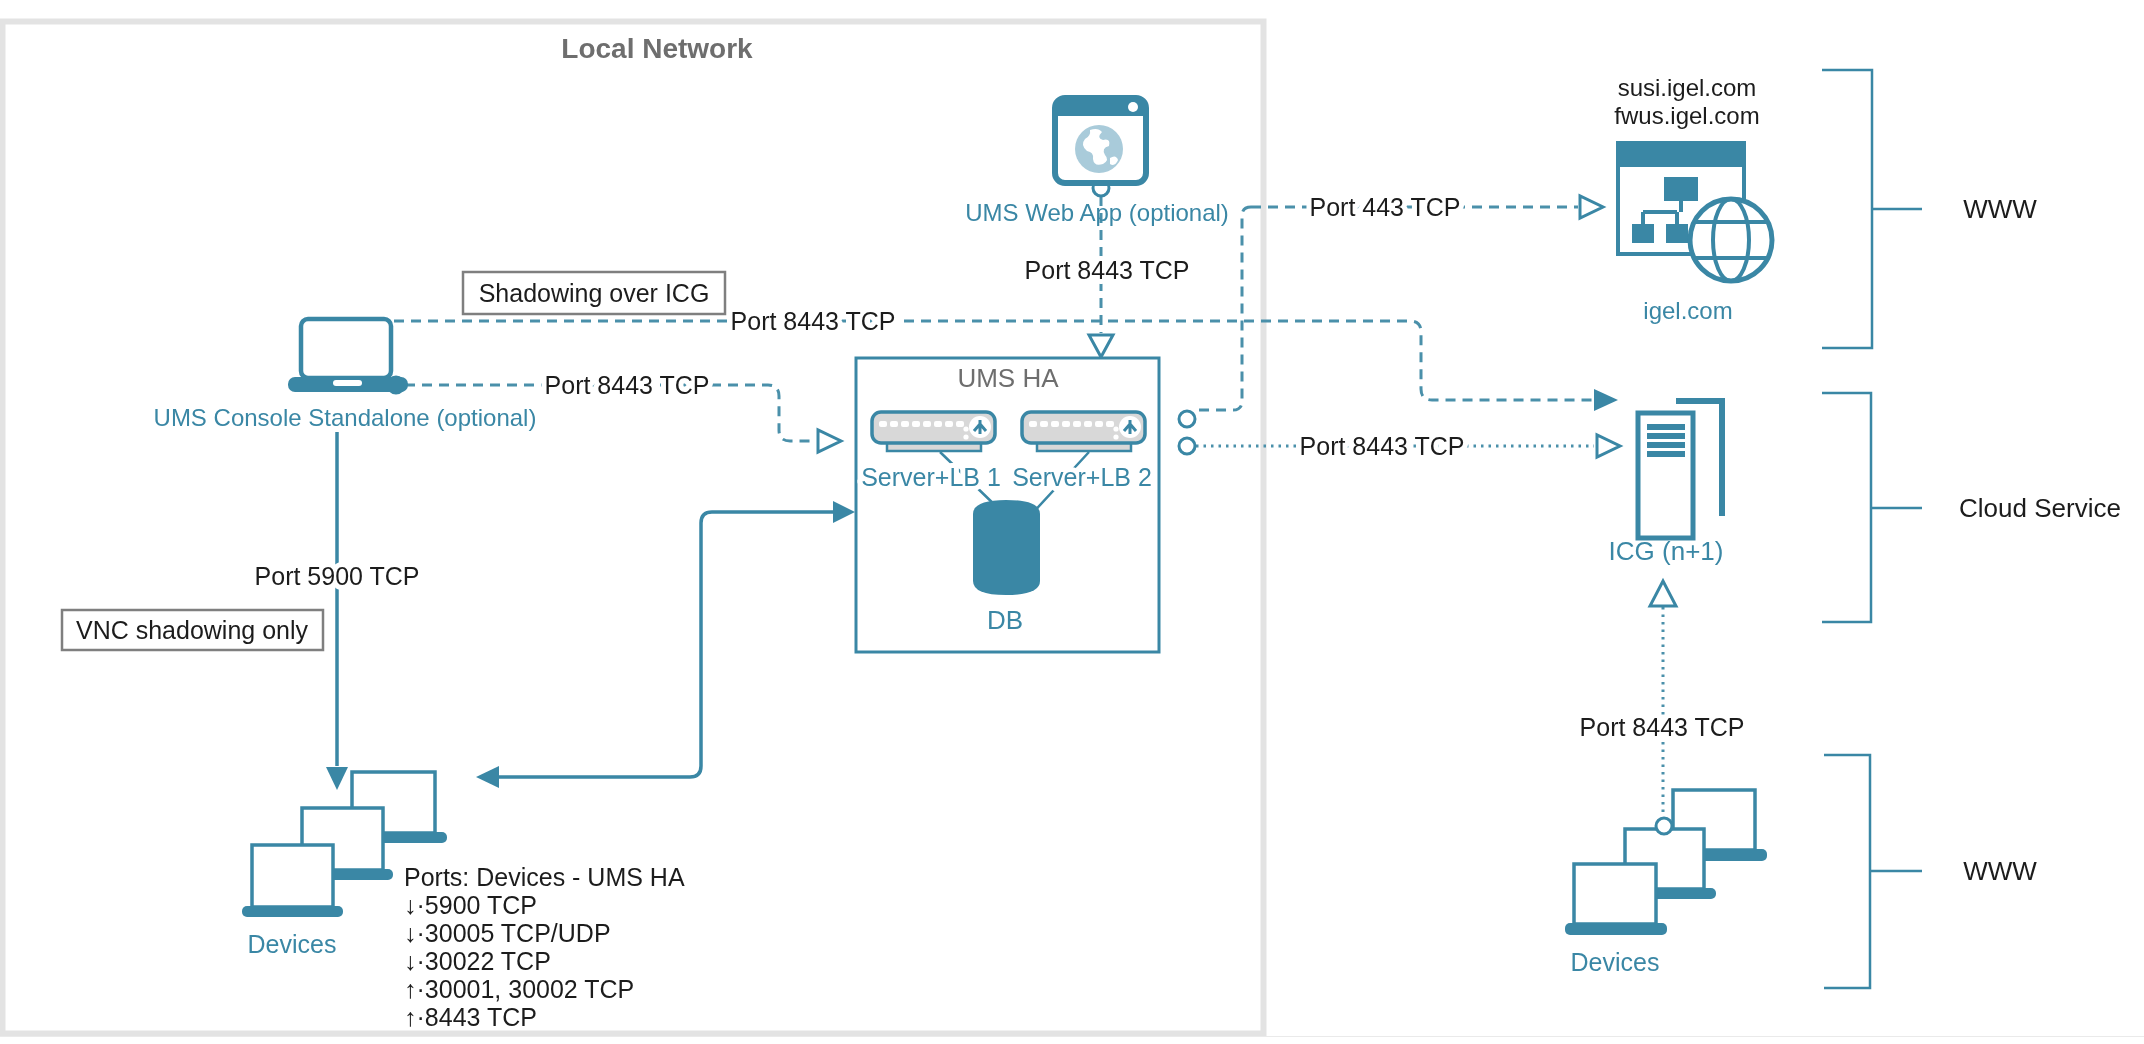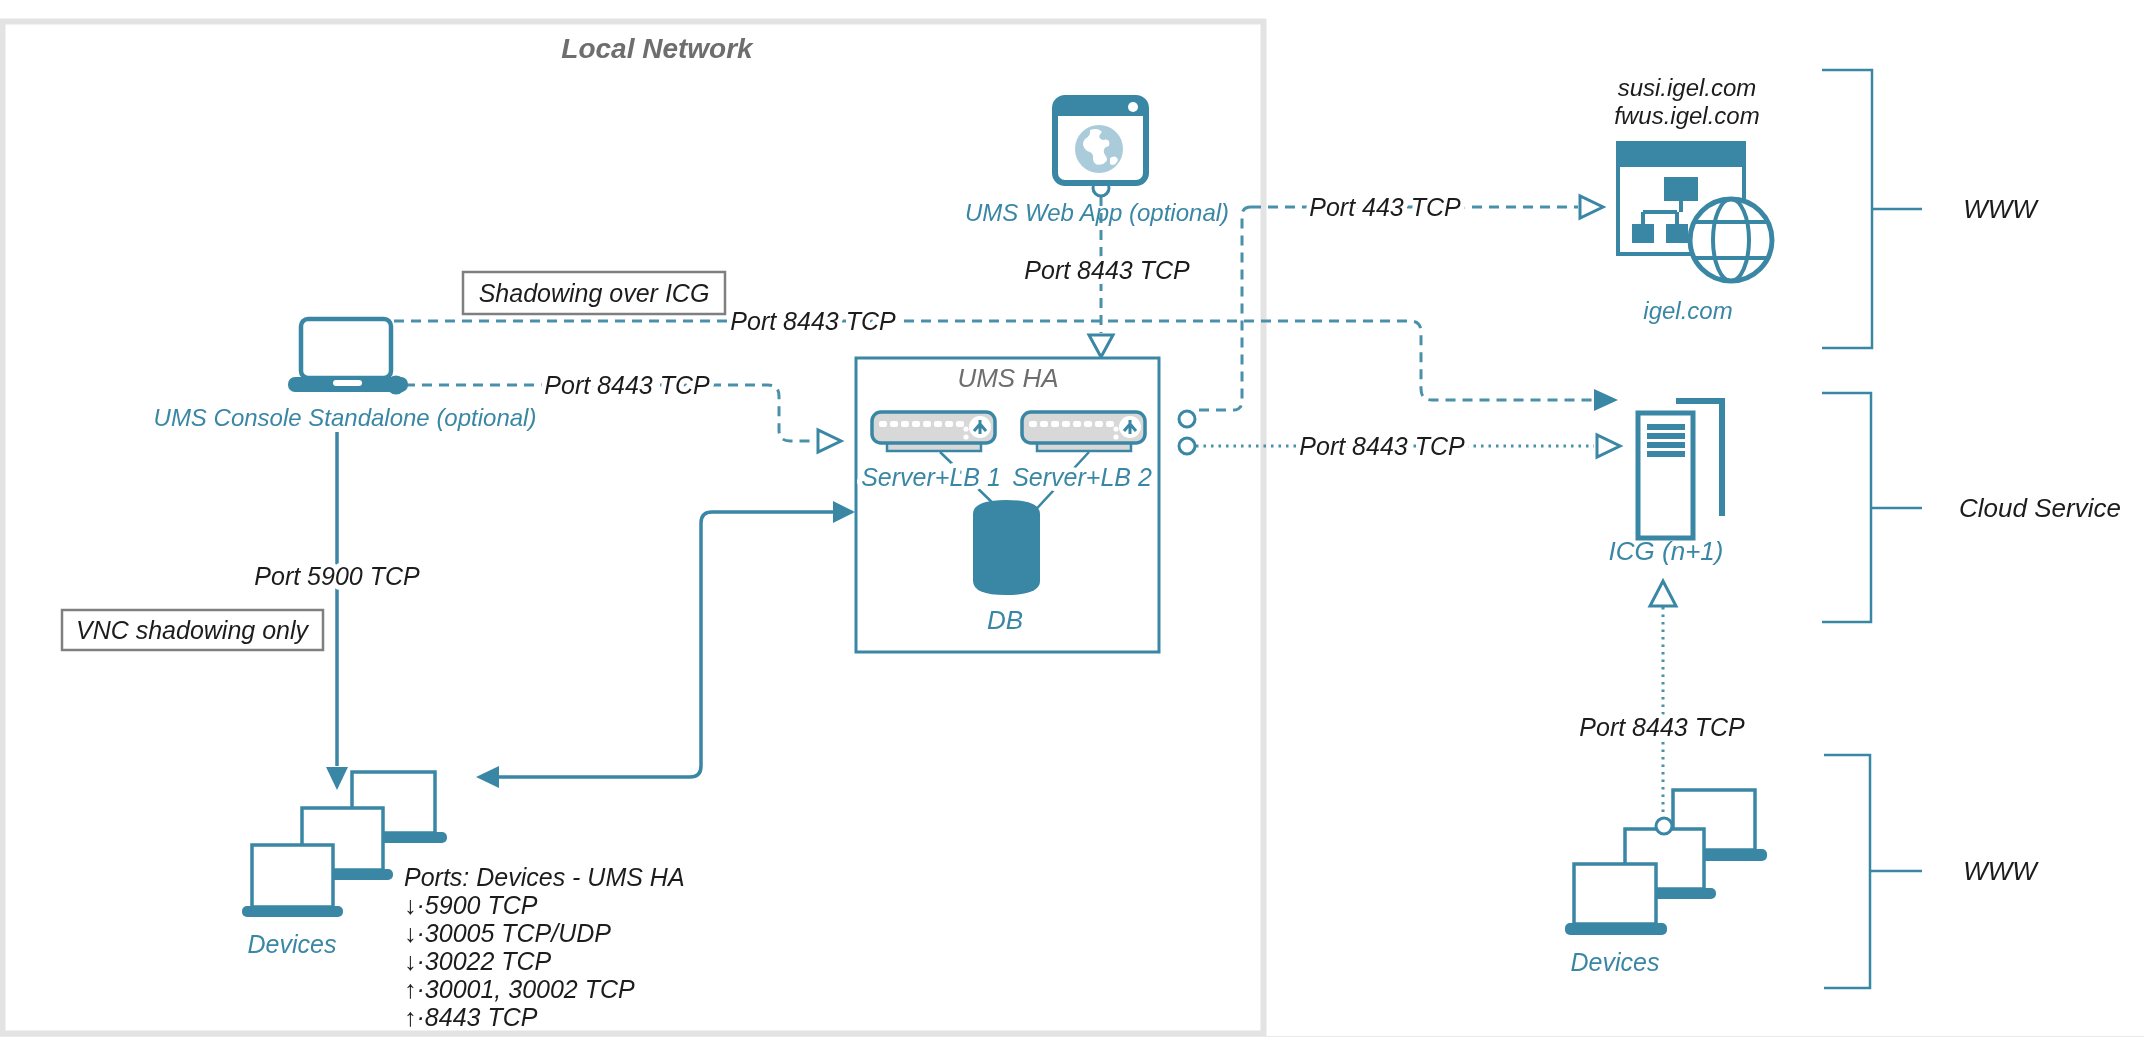--- a/index.html
+++ b/index.html
@@ -1,17 +1,17 @@
 <!DOCTYPE html>
 <html><head>
 <meta charset="utf-8">
 <style>
   html,body{margin:0;padding:0;background:#ffffff;}
   .stage{position:relative;width:2144px;height:1037px;background:#ffffff;overflow:hidden;
-         font-family:"Liberation Sans", sans-serif;font-style:italic;}
+         font-family:"Liberation Sans", sans-serif;}
   svg{display:block}
   text{font-family:"Liberation Sans", sans-serif;}
   .t-teal{fill:#3A87A5;}
   .t-black{fill:#1c1c1c;}
   .t-gray{fill:#6e6e6e;}
   .knock{paint-order:stroke;stroke:#ffffff;stroke-width:10px;stroke-linejoin:round;}
   .lbl{font-size:25px;}
   .lbl24{font-size:24px;}
   .lbl26{font-size:26px;}
   .title{font-size:28px;font-weight:bold;}

